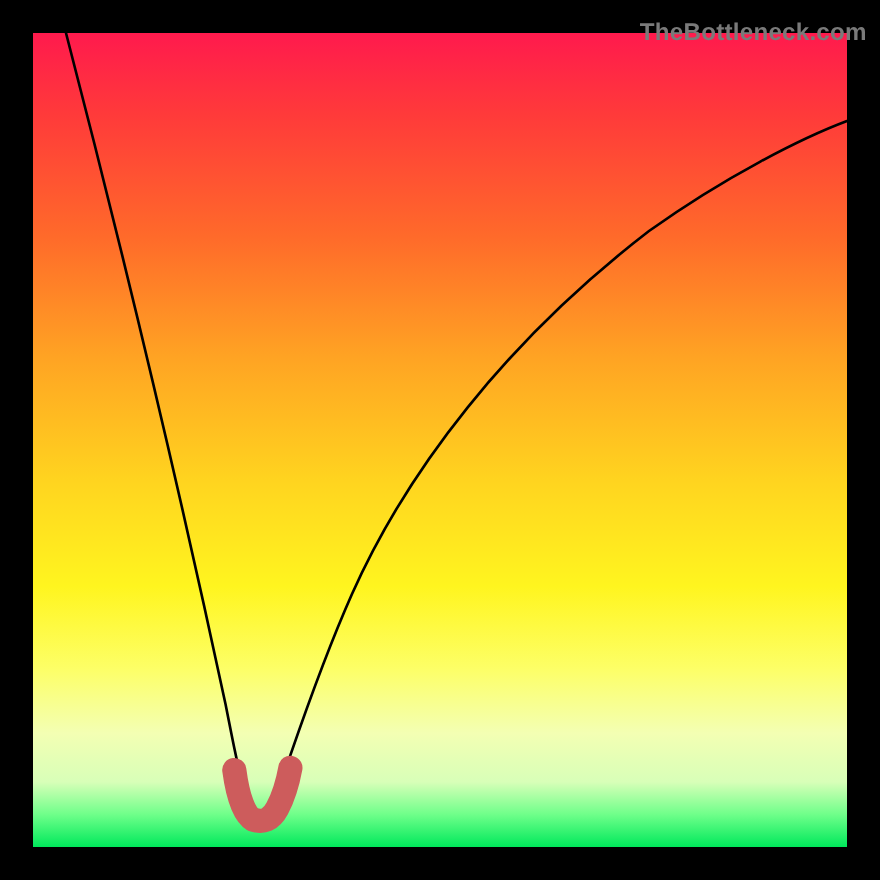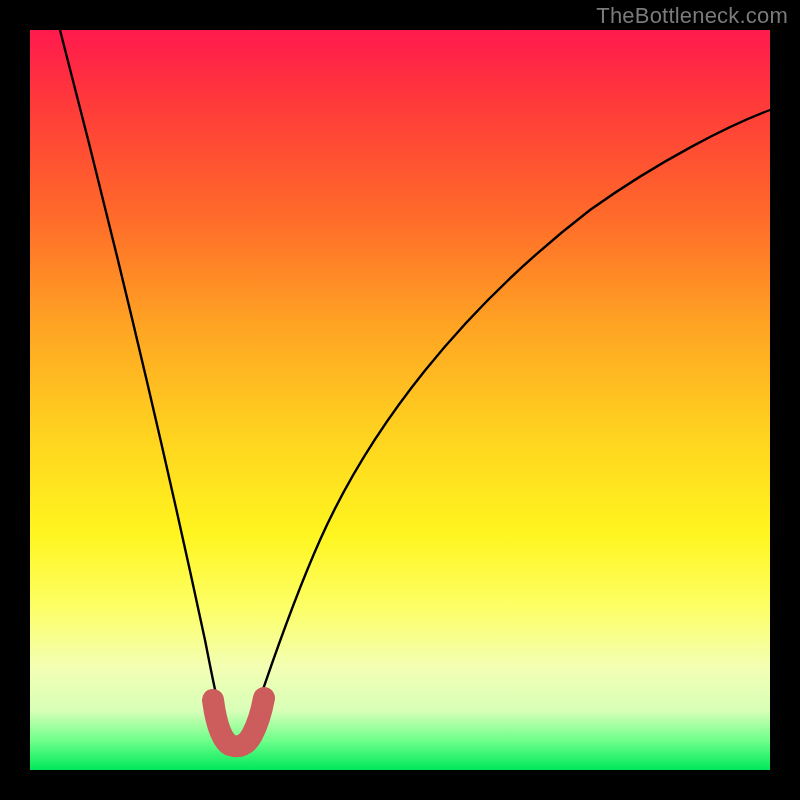--- a/index.html
+++ b/index.html
@@ -27,26 +27,26 @@
       #fff51f 68%,
       #fdff66 78%,
       #f3ffb3 86%,
       #d8ffb8 92%,
       #6fff8a 96%,
       #00e85b 100%
     );
   }
   .watermark {
     position: absolute;
-    top: 3px;
+    top: 16px;
     right: 12px;
     color: #7a7a7a;
     font-size: 22px;
     letter-spacing: 0.2px;
-    font-weight: 400;
+    font-weight: 700;
     pointer-events: none;
   }
   svg.curve {
     position: absolute;
     left: 0; top: 0;
     width: 740px;
     height: 740px;
     overflow: visible;
   }
   .main-curve {

